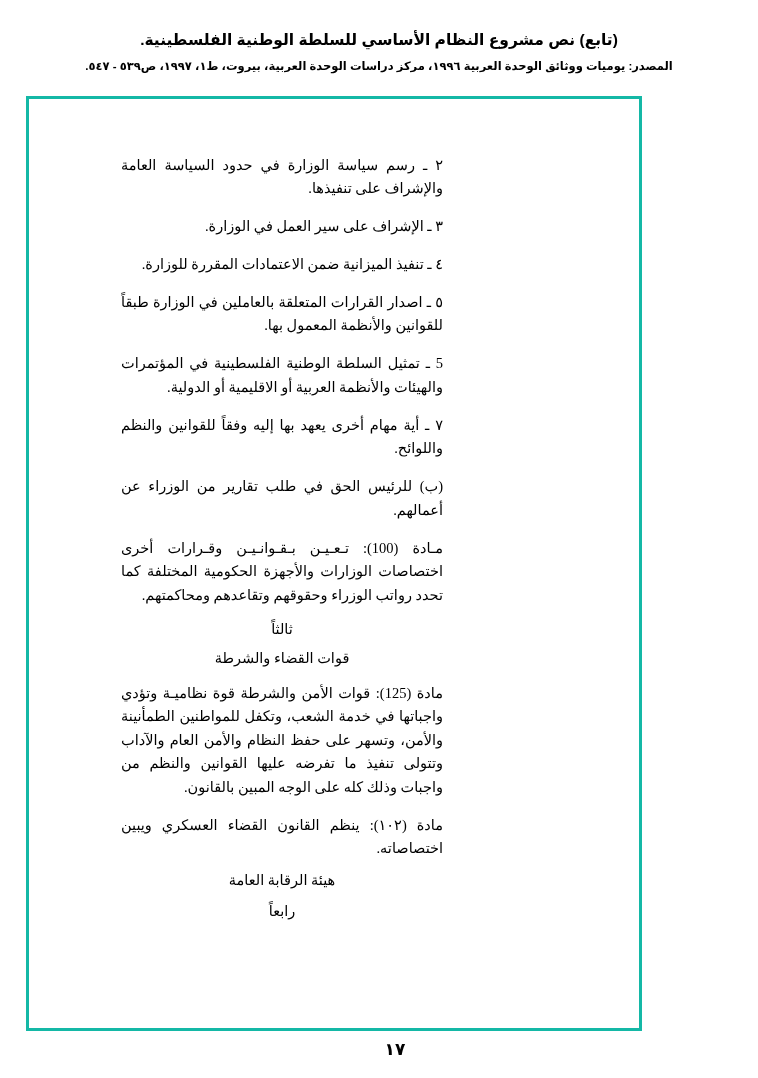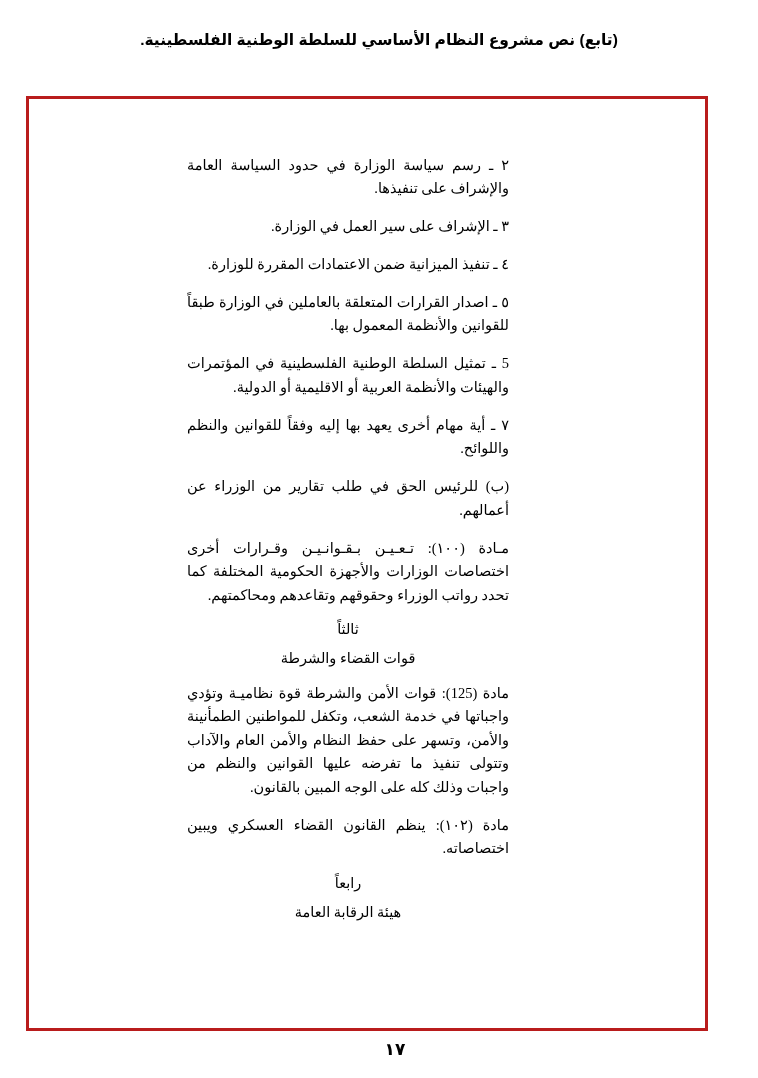--- a/index.html
+++ b/index.html
@@ -38,23 +38,23 @@
     font-weight: bold;
     font-size: 11.5px;
     line-height: 1.3;
     margin-top: 9px;
     direction: rtl;
   }
   .frame {
     position: absolute;
     top: 96px;
     left: 26px;
-    width: 682px;
+    width: 616px;
     height: 935px;
-    border: 3px solid #b91c1c;
+    border: 3px solid #14b8a6;
     box-sizing: border-box;
     background: #ffffff;
   }
   .content {
     position: absolute;
     top: 40px;
     right: 196px;
     width: 322px;
     direction: rtl;
   }
@@ -91,42 +91,43 @@
     font-size: 17px;
   }
 </style>
 </head>
 <body>
 
 <div class="page">
 
   <div class="doc-header">
     <div class="doc-title">(تابع) نص مشروع النظام الأساسي للسلطة الوطنية الفلسطينية.</div>
+    <div class="doc-source">المصدر: يوميات ووثائق الوحدة العربية ١٩٩٦، مركز دراسات الوحدة العربية، بيروت، ط١، ١٩٩٧، ص٥٣٩ - ٥٤٧.</div>
   </div>
 
   <div class="frame">
     <div class="content">
 
       <p class="para">٢ ـ رسم سياسة الوزارة في حدود السياسة العامة والإشراف على تنفيذها.</p>
       <p class="para">٣ ـ الإشراف على سير العمل في الوزارة.</p>
       <p class="para">٤ ـ تنفيذ الميزانية ضمن الاعتمادات المقررة للوزارة.</p>
       <p class="para">٥ ـ اصدار القرارات المتعلقة بالعاملين في الوزارة طبقاً للقوانين والأنظمة المعمول بها.</p>
       <p class="para">5 ـ تمثيل السلطة الوطنية الفلسطينية في المؤتمرات والهيئات والأنظمة العربية أو الاقليمية أو الدولية.</p>
       <p class="para">٧ ـ أية مهام أخرى يعهد بها إليه وفقاً للقوانين والنظم واللوائح.</p>
       <p class="para">(ب) للرئيس الحق في طلب تقارير من الوزراء عن أعمالهم.</p>
-      <p class="para justify-both">مـادة (١٠٠): تـعـيـن بـقـوانـيـن وقـرارات أخرى اختصاصات الوزارات والأجهزة الحكومية المختلفة كما تحدد رواتب الوزراء وحقوقهم وتقاعدهم ومحاكمتهم.</p>
+      <p class="para justify-both">مـادة (100): تـعـيـن بـقـوانـيـن وقـرارات أخرى اختصاصات الوزارات والأجهزة الحكومية المختلفة كما تحدد رواتب الوزراء وحقوقهم وتقاعدهم ومحاكمتهم.</p>
 
       <div class="heading">ثالثاً</div>
       <div class="heading sub">قوات القضاء والشرطة</div>
 
       <p class="para justify-both">مادة (125): قوات الأمن والشرطة قوة نظاميـة وتؤدي واجباتها في خدمة الشعب، وتكفل للمواطنين الطمأنينة والأمن، وتسهر على حفظ النظام والأمن العام والآداب وتتولى تنفيذ ما تفرضه عليها القوانين والنظم من واجبات وذلك كله على الوجه المبين بالقانون.</p>
       <p class="para">مادة (١٠٢): ينظم القانون القضاء العسكري ويبين اختصاصاته.</p>
 
+      <div class="heading sub">هيئة الرقابة العامة</div>
       <div class="heading">رابعاً</div>
-      <div class="heading sub">هيئة الرقابة العامة</div>
 
 
     </div>
   </div>
 
   <div class="folio">١٧</div>
 
 </div>
 
 </body></html>

